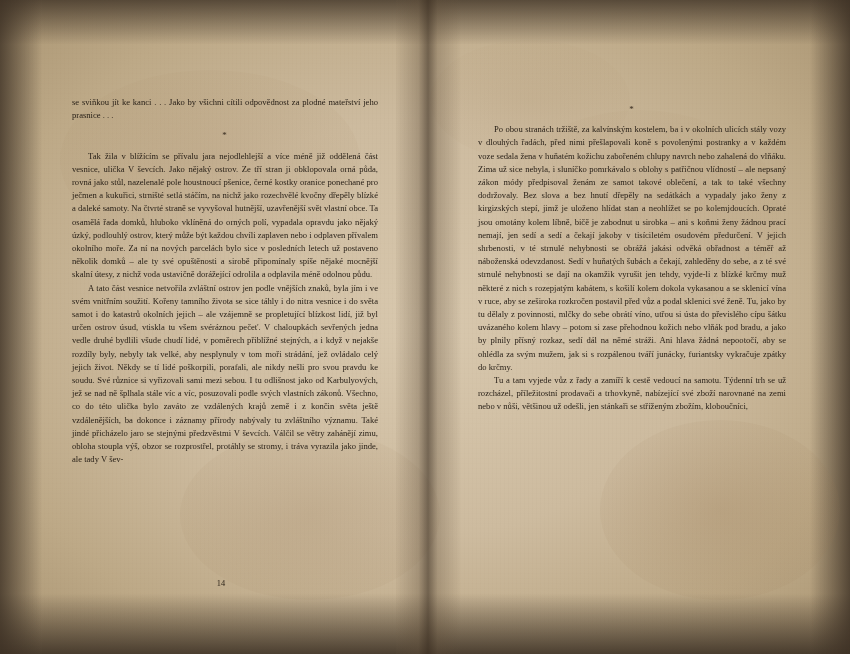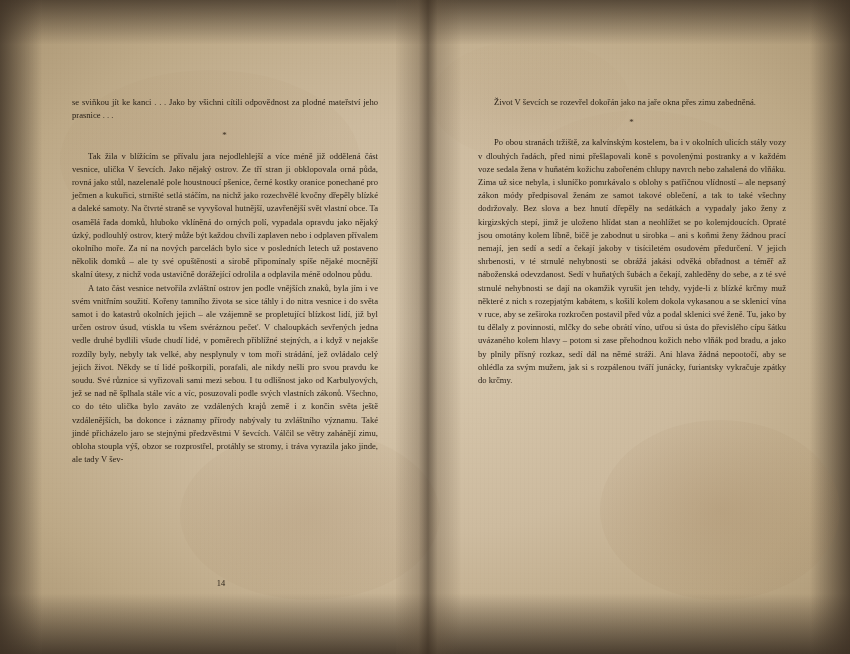--- a/index.html
+++ b/index.html
@@ -158,23 +158,23 @@
       <p>se sviňkou jít ke kanci . . . Jako by všichni cítili odpovědnost za plodné mateřství jeho prasnice . . .</p>
       <div class="sep">*</div>
       <p class="indent">Tak žila v blížícím se přívalu jara nejodlehlejší a více méně již oddělená část vesnice, ulička V ševcích. Jako nějaký ostrov. Ze tří stran ji obklopovala orná půda, rovná jako stůl, nazelenalé pole houstnoucí pšenice, černé kostky oranice ponechané pro ječmen a kukuřici, strništé setlá stáčím, na nichž jako rozechvělé kvočny dřepěly blízké a daleké samoty. Na čtvrté straně se vyvyšoval hutnější, uzavřenější svět vlastní obce. Ta osamělá řada domků, hluboko vklíněná do orných polí, vypadala opravdu jako nějaký úzký, podlouhlý ostrov, který může být každou chvíli zaplaven nebo i odplaven přívalem okolního moře. Za ní na nových parcelách bylo sice v posledních letech už postaveno několik domků – ale ty své opuštěnosti a sirobě připomínaly spíše nějaké mocnější skalní útesy, z nichž voda ustavičně dorážející odrolila a odplavila méně odolnou půdu.</p>
       <p class="indent">A tato část vesnice netvořila zvláštní ostrov jen podle vnějších znaků, byla jím i ve svém vnitřním soužití. Kořeny tamního života se sice táhly i do nitra vesnice i do světa samot i do katastrů okolních jejich – ale vzájemně se propletující blízkost lidí, již byl určen ostrov úsud, vtiskla tu všem svéráznou pečeť. V chaloupkách sevřených jedna vedle druhé bydlili všude chudí lidé, v poměrech přiblížné stejných, a i když v nejakše rozdíly byly, nebyly tak velké, aby nesplynuly v tom moři strádání, jež ovládalo celý jejich život. Někdy se tí lidé poškorpili, porafali, ale nikdy nešli pro svou pravdu ke soudu. Své různice si vyřizovali sami mezi sebou. I tu odlišnost jako od Karbulyových, jež se nad ně šplhala stále víc a víc, posuzovali podle svých vlastních zákonů. Všechno, co do této ulička bylo zaváto ze vzdálených krajů země i z končin světa ještě vzdálenějších, ba dokonce i záznamy přírody nabývaly tu zvláštního významu. Také jindé přicházelo jaro se stejnými předzvěstmi V ševcích. Válčil se větry zahánějí zimu, obloha stoupla výš, obzor se rozprostřel, protáhly se stromy, i tráva vyrazila jako jinde, ale tady V šev-</p>
     </div>
     <div class="folio">14</div>
   </div>
 
   <div class="page page-right">
     <div class="textblock">
-      <p class="indent">Život V ševcích se rozevřel dokořán jako na jaře okna přes zimu zabedněná.</p>
       <div class="sep">*</div>
       <p class="indent">Po obou stranách tržiště, za kalvínským kostelem, ba i v okolních ulicích stály vozy v dlouhých řadách, před nimi přešlapovali koně s povolenými postranky a v každém voze sedala žena v huňatém kožichu zabořeném chlupy navrch nebo zahalená do vlňáku. Zima už sice nebyla, i sluníčko pomrkávalo s oblohy s patřičnou vlídností – ale nepsaný zákon módy předpisoval ženám ze samot takové oblečení, a tak to také všechny dodržovaly. Bez slova a bez hnutí dřepěly na sedátkách a vypadaly jako ženy z kirgizských stepí, jimž je uloženo hlídat stan a neohlížet se po kolemjdoucích. Opraté jsou omotány kolem líbně, bičě je zabodnut u sirobka – ani s koňmi ženy žádnou prací nemají, jen sedí a sedí a čekají jakoby v tisíciletém osudovém předurčení. V jejich shrbenosti, v té strnulé nehybnosti se obrážá jakási odvěká obřadnost a téměř až náboženská odevzdanost. Sedí v huňatých šubách a čekají, zahleděny do sebe, a z té své strnulé nehybnosti se dají na okamžik vyrušit jen tehdy, vyjde-li z blízké krčmy muž některé z nich s rozepjatým kabátem, s košilí kolem dokola vykasanou a se sklenicí vína v ruce, aby se zeširoka rozkročen postavil před vůz a podal sklenici své ženě. Tu, jako by tu dělaly z povinnosti, mlčky do sebe obrátí víno, utřou si ústa do převislého cípu šátku uvázaného kolem hlavy – potom si zase přehodnou kožich nebo vlňák pod bradu, a jako by plnily přísný rozkaz, sedí dál na němé stráži. Ani hlava žádná nepootočí, aby se ohlédla za svým mužem, jak si s rozpálenou tváří junácky, furiantsky vykračuje zpátky do krčmy.</p>
+      <p class="indent">Tu a tam vyjede vůz z řady a zamíří k cestě vedoucí na samotu. Týdenní trh se už rozcházel, příležitostní prodavači a trhovkyně, nabízející své zboží narovnané na zemi nebo v nůši, většinou už odešli, jen stánkaři se stříženým zbožím, kloboučníci,</p>
     </div>
   </div>
 
   <div class="edge-top"></div>
   <div class="edge-bottom"></div>
   <div class="edge-left"></div>
   <div class="edge-right"></div>
 
 </div>
 

